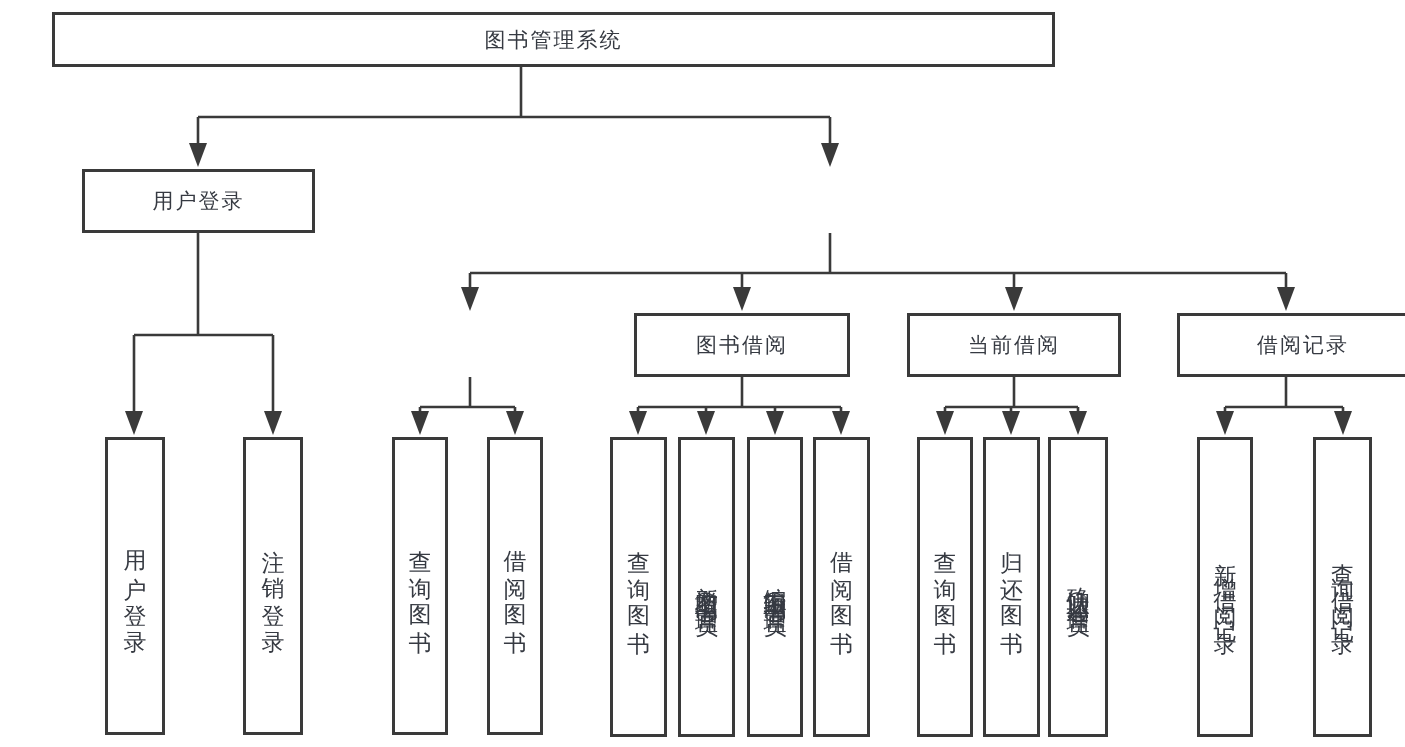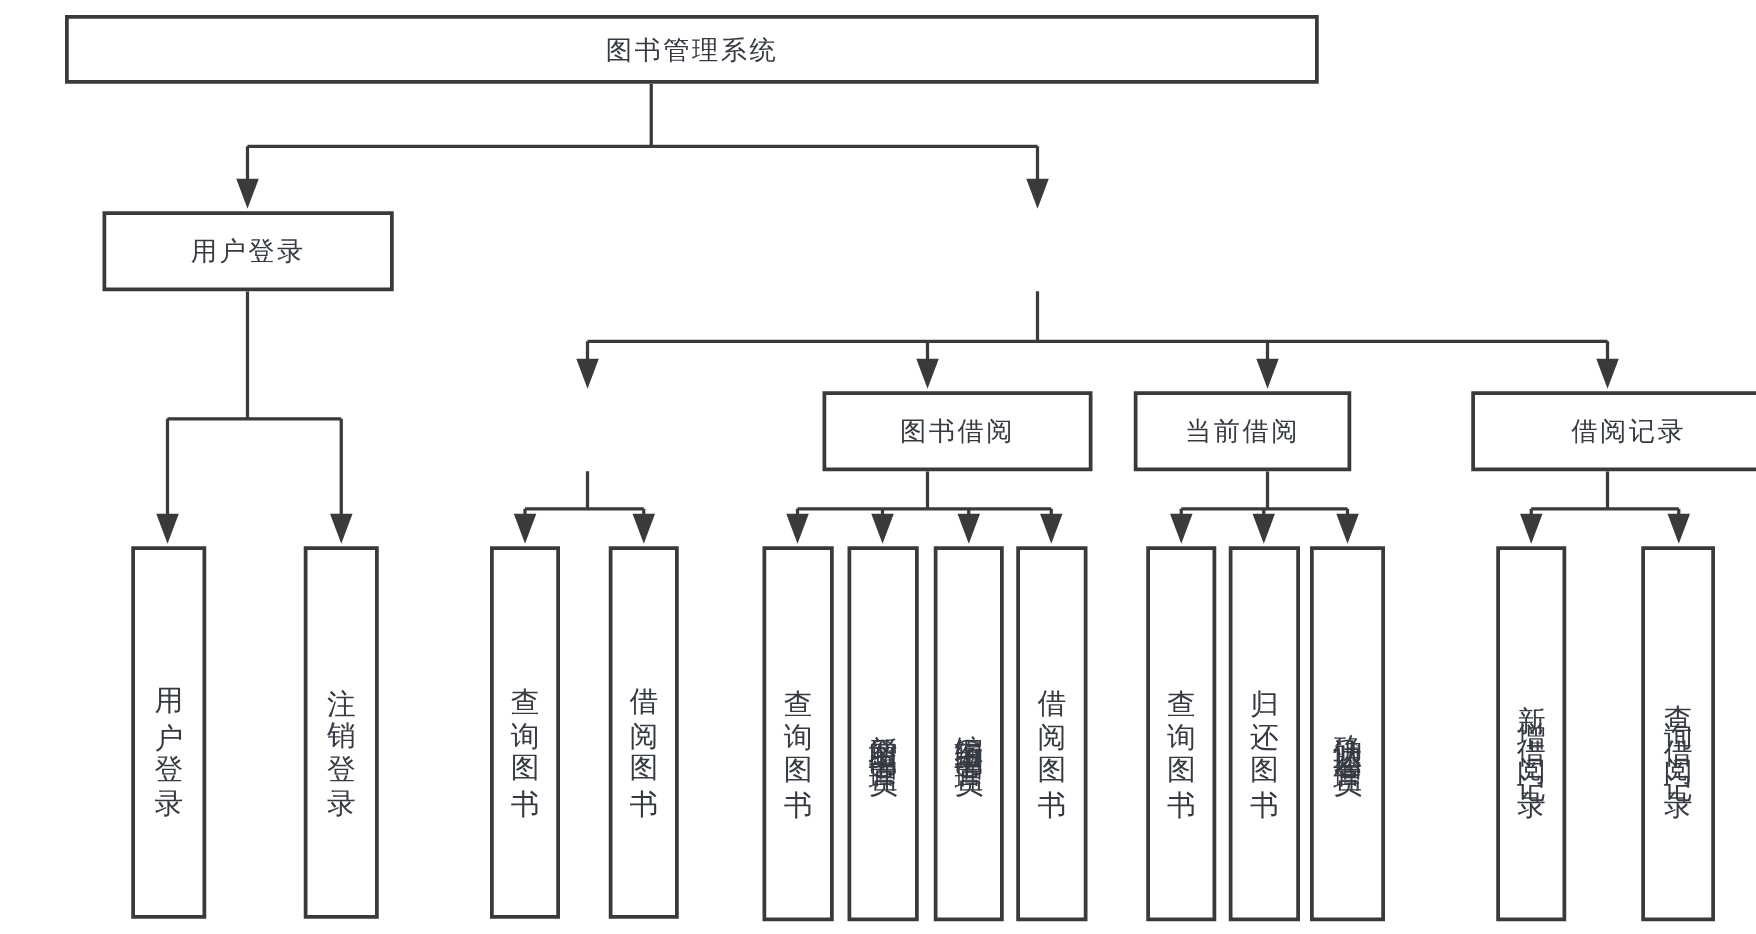--- a/index.html
+++ b/index.html
@@ -57,22 +57,22 @@
     color: rgba(172, 172, 172, 0.95);
     white-space: nowrap;
     z-index: 5;
     letter-spacing: 0.5px;
   }
   
   #n-root            { left: 20px;   top: 12px;  width: 1003px; height: 55px; margin-left: 32px; }
   #n-user-login      { left: 82px;   top: 169px; width: 233px;  height: 64px; }
   #n-book-mgmt       { left: 712px;  top: 169px; width: 235px;  height: 64px; }
   #n-new-book-rec    { left: 362px;  top: 313px; width: 215px;  height: 64px; }
-  #n-book-borrow     { left: 634px;  top: 313px; width: 216px;  height: 64px; margin-left: 24px; }
-  #n-current-borrow  { left: 907px;  top: 313px; width: 174px;  height: 64px; }
+  #n-book-borrow     { left: 634px;  top: 313px; width: 216px;  height: 64px; }
+  #n-current-borrow  { left: 907px;  top: 313px; width: 214px;  height: 64px; }
   #n-borrow-records  { left: 1177px; top: 313px; width: 252px;  height: 64px; }
   #l-user-login      { left: 105px;  top: 437px; width: 60px; height: 298px; }
   #l-logout          { left: 243px;  top: 437px; width: 60px; height: 298px; }
   #l-query-books-1   { left: 392px;  top: 437px; width: 56px; height: 298px; }
   #l-borrow-books-1  { left: 487px;  top: 437px; width: 56px; height: 298px; }
   #l-query-books-2   { left: 610px;  top: 437px; width: 57px; height: 300px; }
   #l-add-book        { left: 678px;  top: 437px; width: 57px; height: 300px; }
   #l-edit-book       { left: 747px;  top: 437px; width: 56px; height: 300px; }
   #l-borrow-books-2  { left: 813px;  top: 437px; width: 57px; height: 300px; }
   #l-query-books-3   { left: 917px;  top: 437px; width: 56px; height: 300px; }

